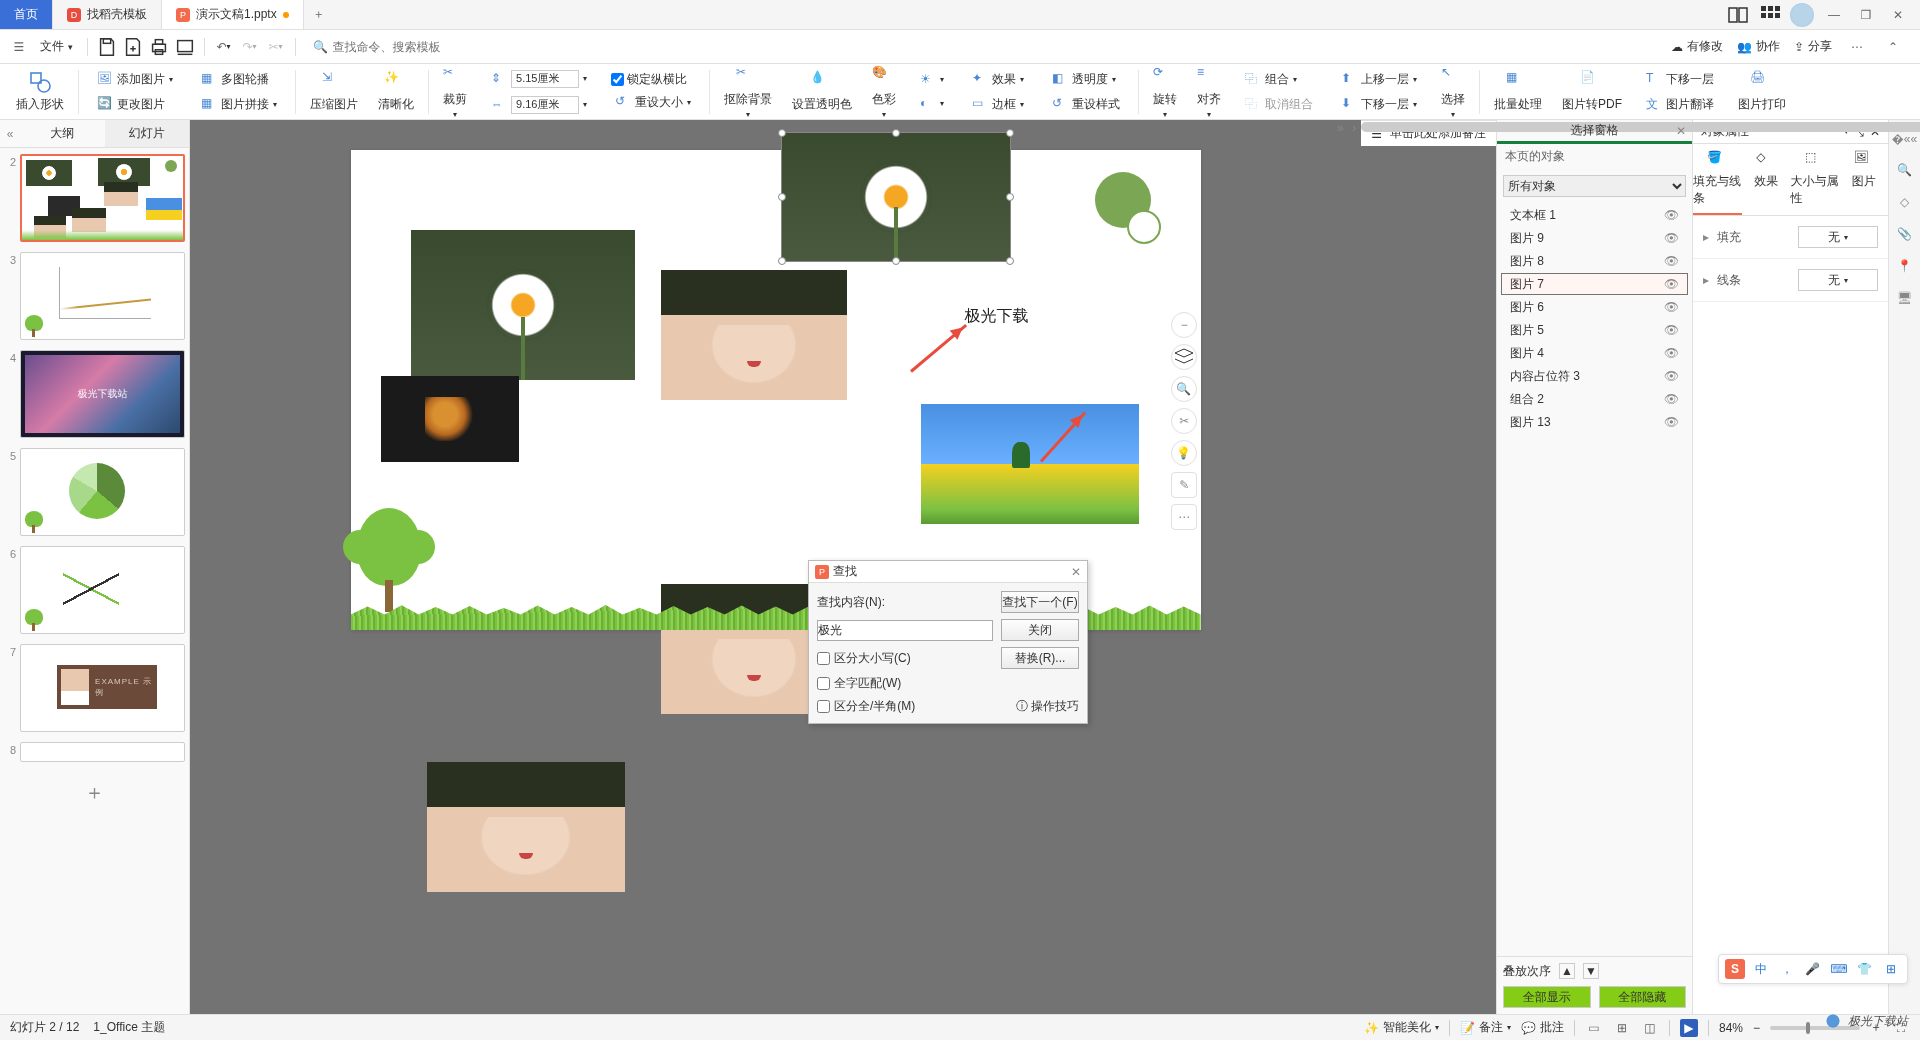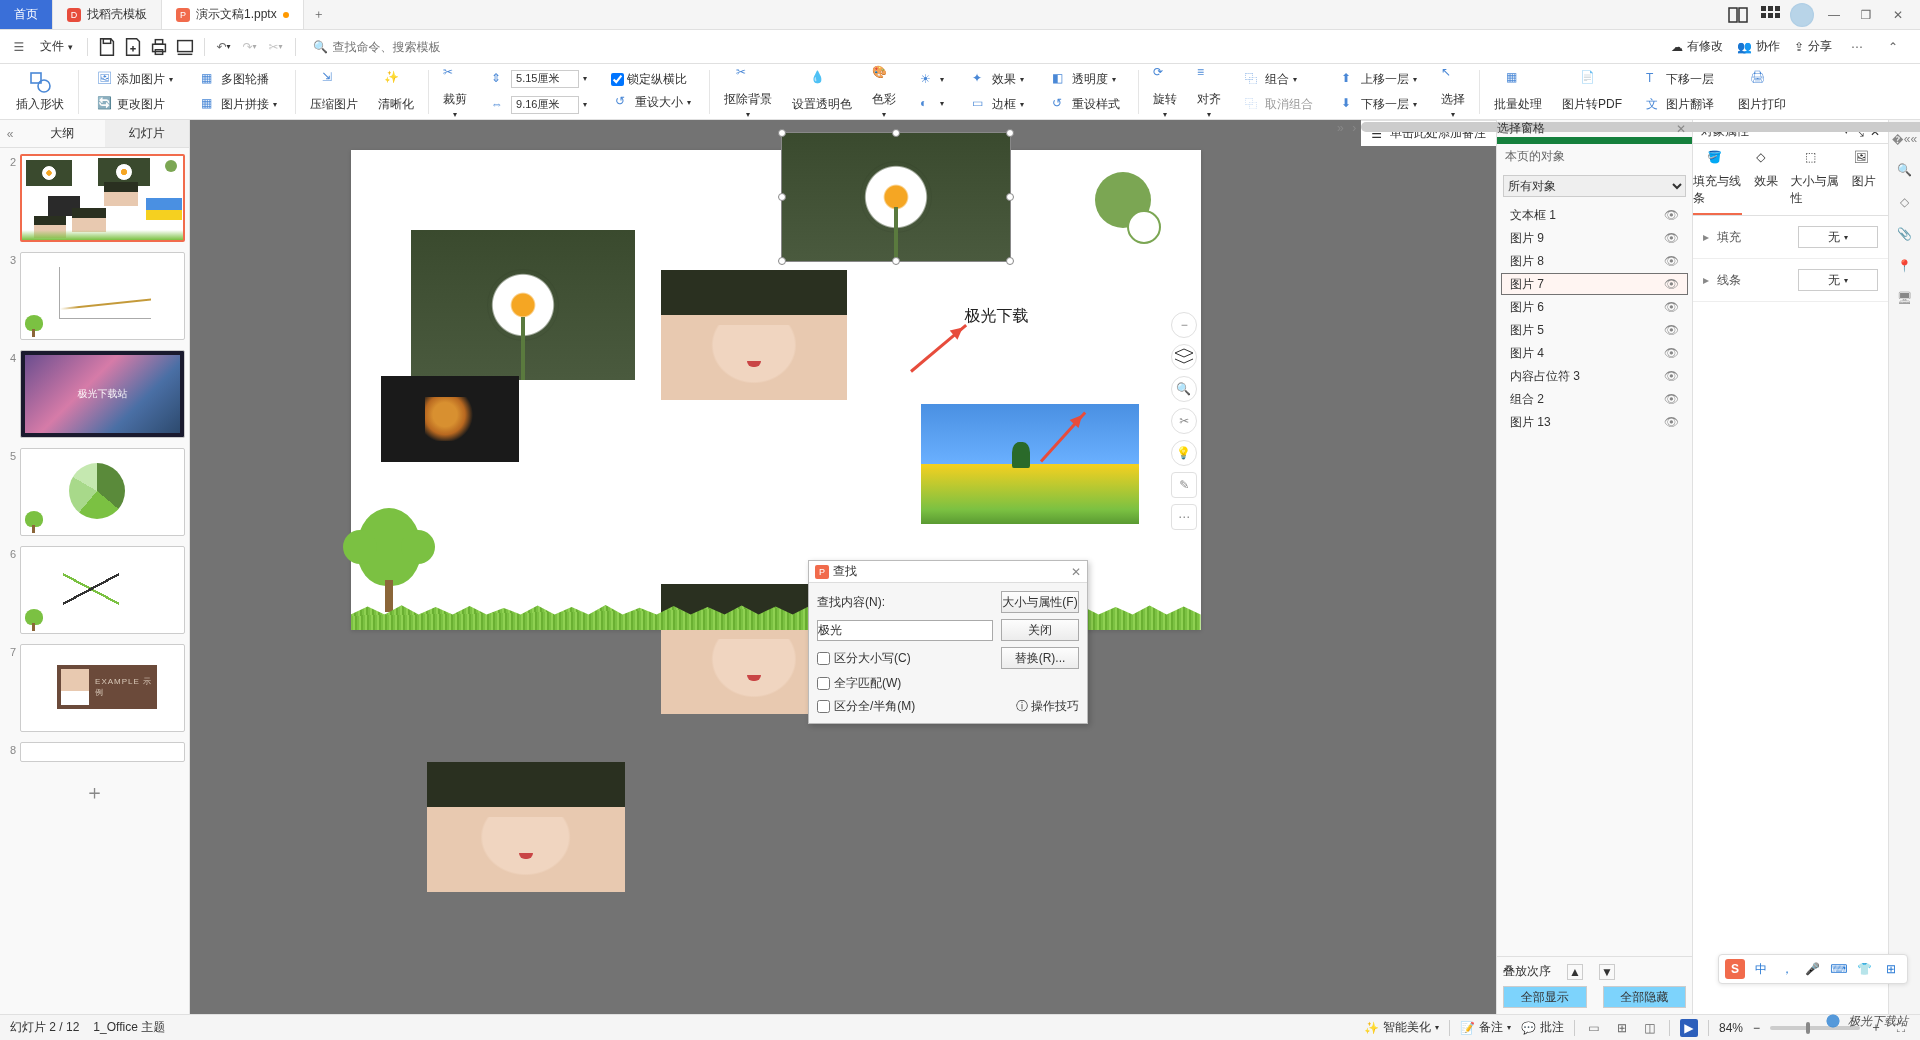--- a/index.html
+++ b/index.html
@@ -140,33 +140,33 @@
 .dlg-body label{font-size:12px;grid-column:1}
 .dlg-body select,.dlg-body input.combo{width:100%;height:21px;border:1px solid #aaa;padding:0 0;font-size:12px;grid-column:1}
 .dlg-btn{width:78px;height:22px;border:1px solid #aaa;background:linear-gradient(#fdfdfd,#ececec);cursor:pointer;font-size:12px;grid-column:2}
 .dlg-chk{grid-column:1;display:flex;align-items:center;gap:4px;font-size:12px}
 .dlg-link{grid-column:2;color:#2a7ad4;cursor:pointer;font-size:12px;text-align:right;display:flex;align-items:center;gap:3px;justify-content:flex-end}
 .arrow-line{position:absolute;background:#e74c3c;height:3px;transform-origin:left center;pointer-events:none}
 .arrow-line::after{content:"";position:absolute;right:-2px;top:-5px;border:6px solid transparent;border-left:12px solid #e74c3c}
 
 
 .rpanel{width:196px;background:#f9f9f9;border-left:1px solid #e0e0e0;display:flex;flex-direction:column}
-.rpanel-title{height:24px;display:flex;align-items:center;border-bottom:7px solid #15803d;position:relative;color:#555}
+.rpanel-title{height:24px;display:flex;align-items:center;justify-content:center;border-bottom:3px solid #15803d;position:relative;color:#555}
 .rpanel-title .x{position:absolute;right:6px;cursor:pointer;color:#888}
 .rp-sel{padding:6px}
 .rp-sel select{width:100%;height:22px;border:1px solid #ccc;font-size:12px}
 .rp-lbl{padding:4px 8px;color:#666}
 .rp-list{flex:1;overflow:auto}
 .rp-item{height:22px;display:flex;align-items:center;padding:0 8px;gap:6px;cursor:pointer;border:1px solid transparent;margin:1px 4px}
 .rp-item.on{border:1px solid #737373;background:#fff5f2}
 .rp-item .eye{margin-left:auto;color:#888}
 .rp-foot{border-top:1px solid #e0e0e0;padding:6px;display:flex;flex-direction:column;gap:6px}
-.rp-foot-row{display:flex;align-items:center;gap:16px;font-size:12px;color:#555}
+.rp-foot-row{display:flex;align-items:flex-start;gap:8px;font-size:12px;color:#555}
 .rp-foot-row .arw{width:16px;height:16px;border:1px solid #ccc;display:flex;align-items:center;justify-content:center;cursor:pointer}
-.rp-foot-btn{flex:1;height:22px;border:1px solid #ccc;background:#7dd3fc;cursor:pointer;font-size:12px}
+.rp-foot-btn{flex:1;height:22px;border:1px solid #ccc;background:#84cc16;cursor:pointer;font-size:12px}
 
 .rpanel2{width:196px;background:#fff;border-left:1px solid #e0e0e0;display:flex;flex-direction:column}
 .rp2-hdr{height:24px;display:flex;align-items:center;padding:0 8px;border-bottom:1px solid #e0e0e0;gap:6px}
 .rp2-hdr .ttl{flex:1}
 .rp2-tabs{display:flex;border-bottom:1px solid #e0e0e0}
 .rp2-tab{flex:1;display:flex;flex-direction:column;align-items:center;padding:6px 0;gap:3px;cursor:pointer;font-size:11px;color:#666}
 .rp2-tab.on{color:#f16b4c;border-bottom:2px solid #f16b4c}
 .rp2-tab .ic{width:20px;height:20px}
 .rp2-sec{padding:10px;border-bottom:1px solid #eee}
 .rp2-row{display:flex;align-items:center;gap:8px}
@@ -621,21 +621,21 @@
         </div>
 
         <div class="dlg">
           <div class="dlg-title">
             <span style="width:14px;height:14px;background:#f16b4c;border-radius:2px;color:#fff;font-size:9px;display:flex;align-items:center;justify-content:center">P</span>
             <span>查找</span>
             <span class="x">✕</span>
           </div>
           <div class="dlg-body">
             <label>查找内容(N):</label>
-            <button class="dlg-btn">大小与属性(F)</button>
+            <button class="dlg-btn">查找下一个(F)</button>
             <input class="combo" value="极光" style="">
             <button class="dlg-btn">关闭</button>
             <label class="dlg-chk">
                 <input type="checkbox" style="">
                 <span>区分大小写(C)</span>
               </label>
             <button class="dlg-btn">替换(R)...</button>
             <label class="dlg-chk">
                 <input type="checkbox" style="">
                 <span>全字匹配(W)</span>

